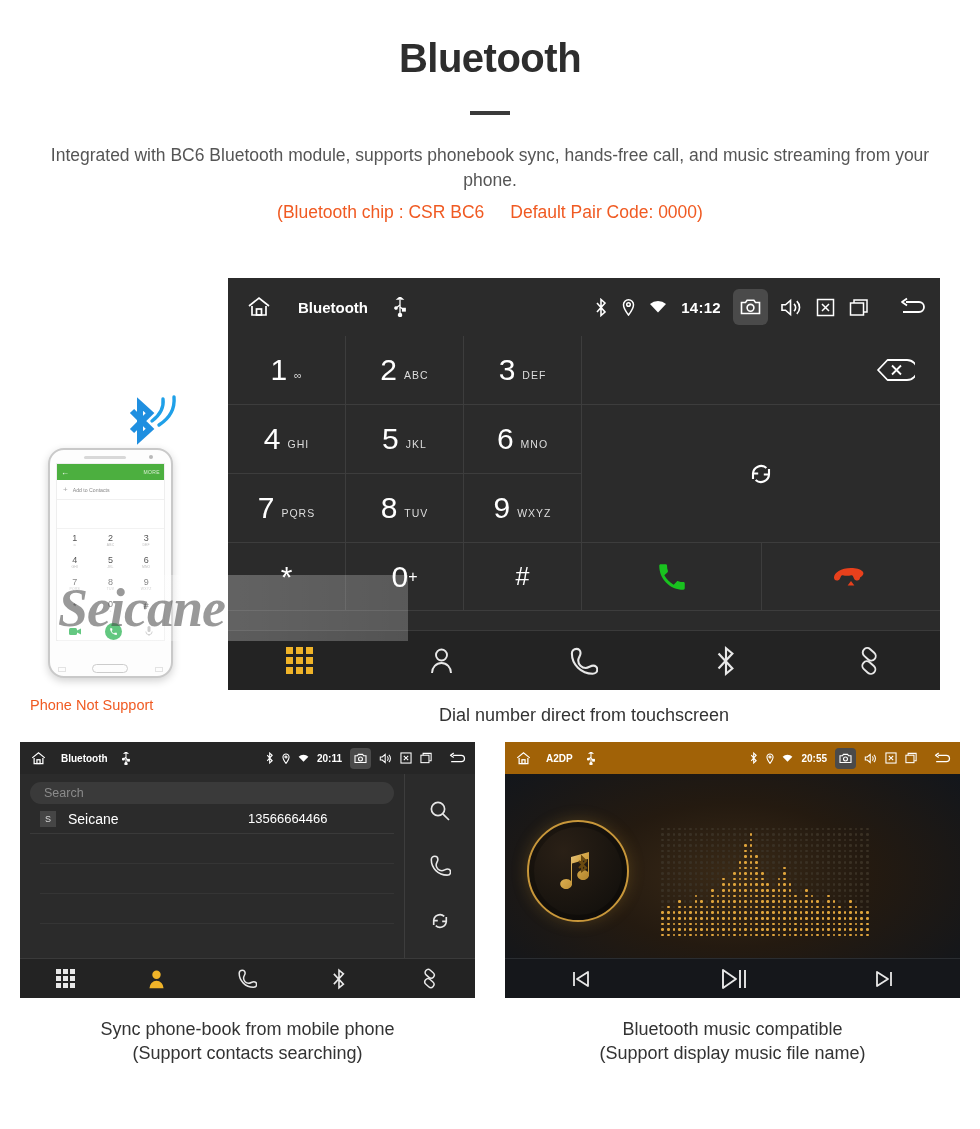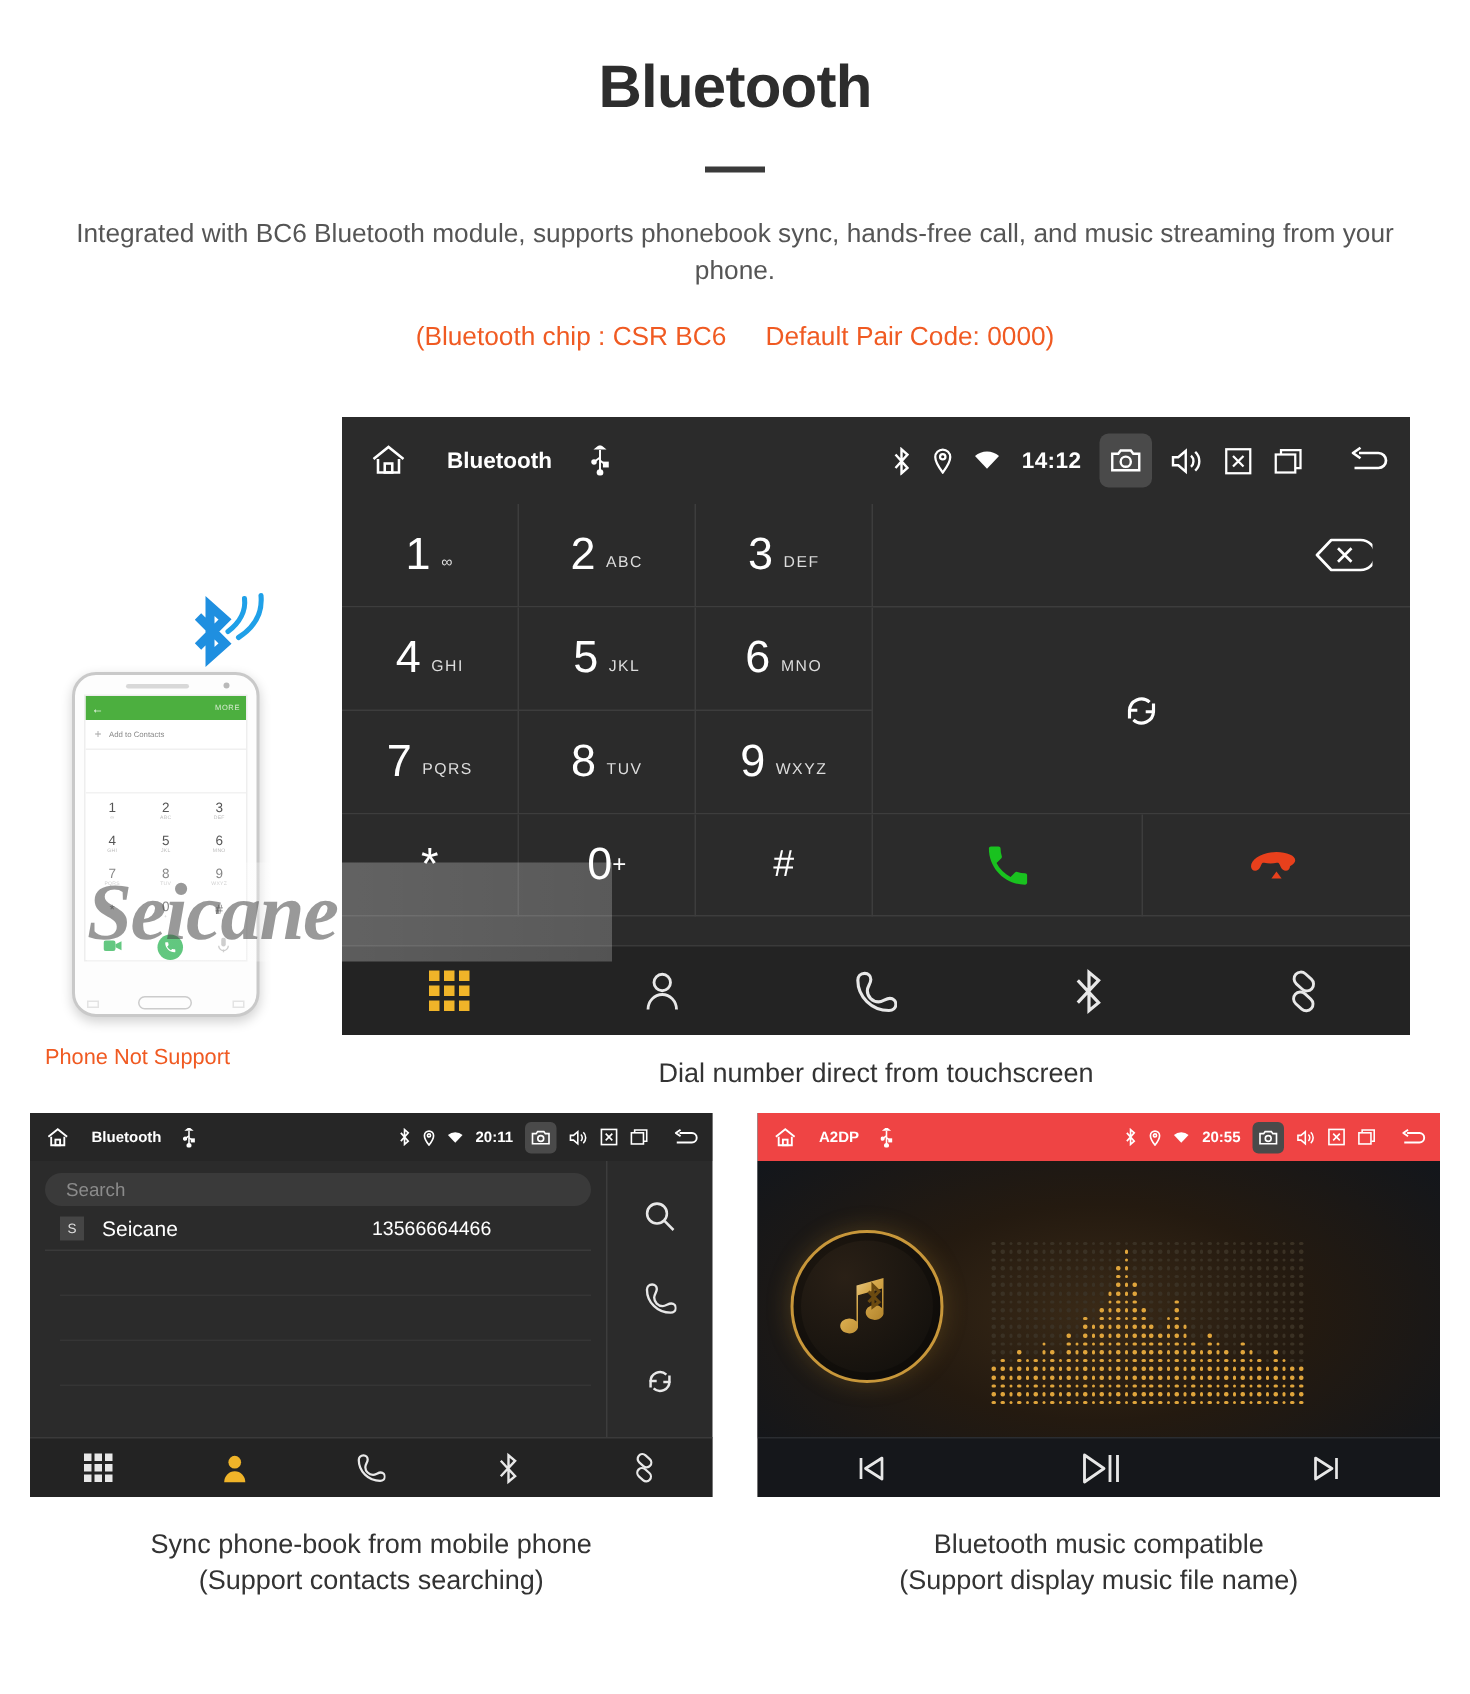--- a/index.html
+++ b/index.html
@@ -29,21 +29,21 @@
     font-size: 17.5px;
     color: #555;
     line-height: 1.45;
     margin: 28px auto 0 auto;
     width: 900px;
   }
   .chipline {
     text-align: center;
     color: #f05a22;
     font-size: 17.5px;
-    margin-top: 20px;
+    margin-top: 8px;
     display: flex;
     justify-content: center;
     gap: 26px;
   }
   .chipline span { white-space: nowrap; }
 
   
   .dialer {
     position: absolute;
     left: 228px; top: 278px;
@@ -729,21 +729,21 @@
         <svg width="21" height="21" viewBox="0 0 28 28" fill="none" stroke="#e8e8e8" stroke-width="2" stroke-linejoin="round">
             <path d="M11.5 3.5 l5 -0 a4.2 4.2 0 0 1 0 8.4 h-5 a4.2 4.2 0 0 1 0 -8.4 Z" transform="rotate(42 14 8)"></path>
             <path d="M11.5 16 l5 0 a4.2 4.2 0 0 1 0 8.4 h-5 a4.2 4.2 0 0 1 0 -8.4 Z" transform="rotate(42 14 20)"></path>
           </svg>
       </span>
     </div>
   </div>
 </div>
 
 <div class="panel p-right">
-  <div class="mini-status" style="background:#ef4444">
+  <div class="mini-status" style="background:#a16207">
     <div class="ms-left">
       <span class="ic">
         <svg width="17" height="15" viewBox="0 0 26 24" fill="none" stroke="#fff" stroke-width="2">
             <path d="M3 11 L13 3 L23 11"></path>
             <path d="M6 11 V20 H20 V11"></path>
             <rect x="10.5" y="14" width="5" height="6"></rect>
           </svg>
       </span>
       <span class="ms-title">A2DP</span>
       <span class="ic">

